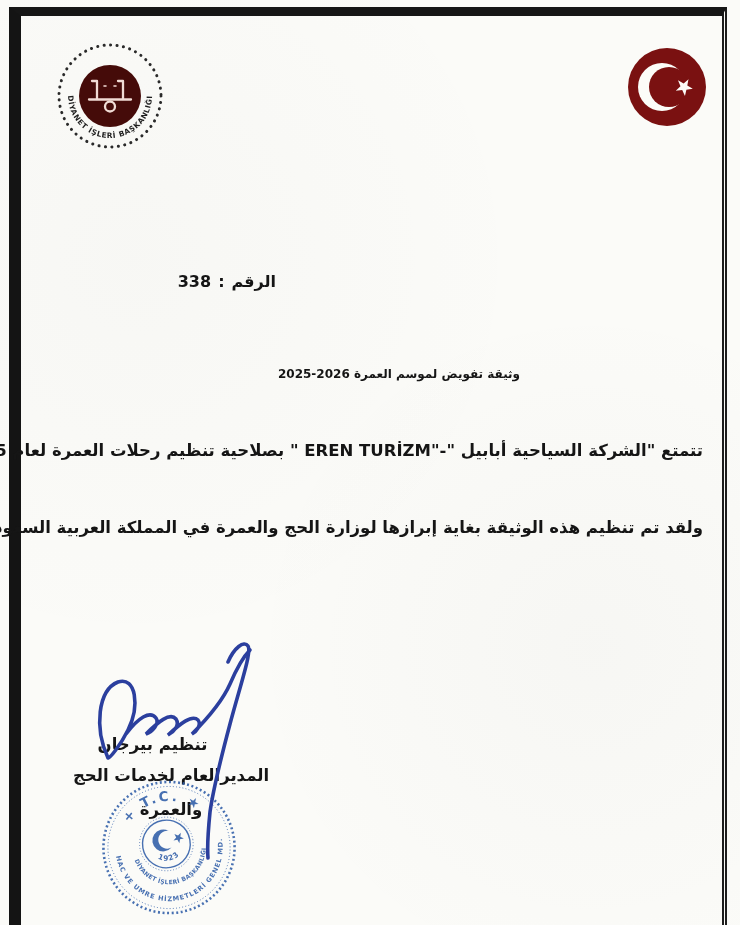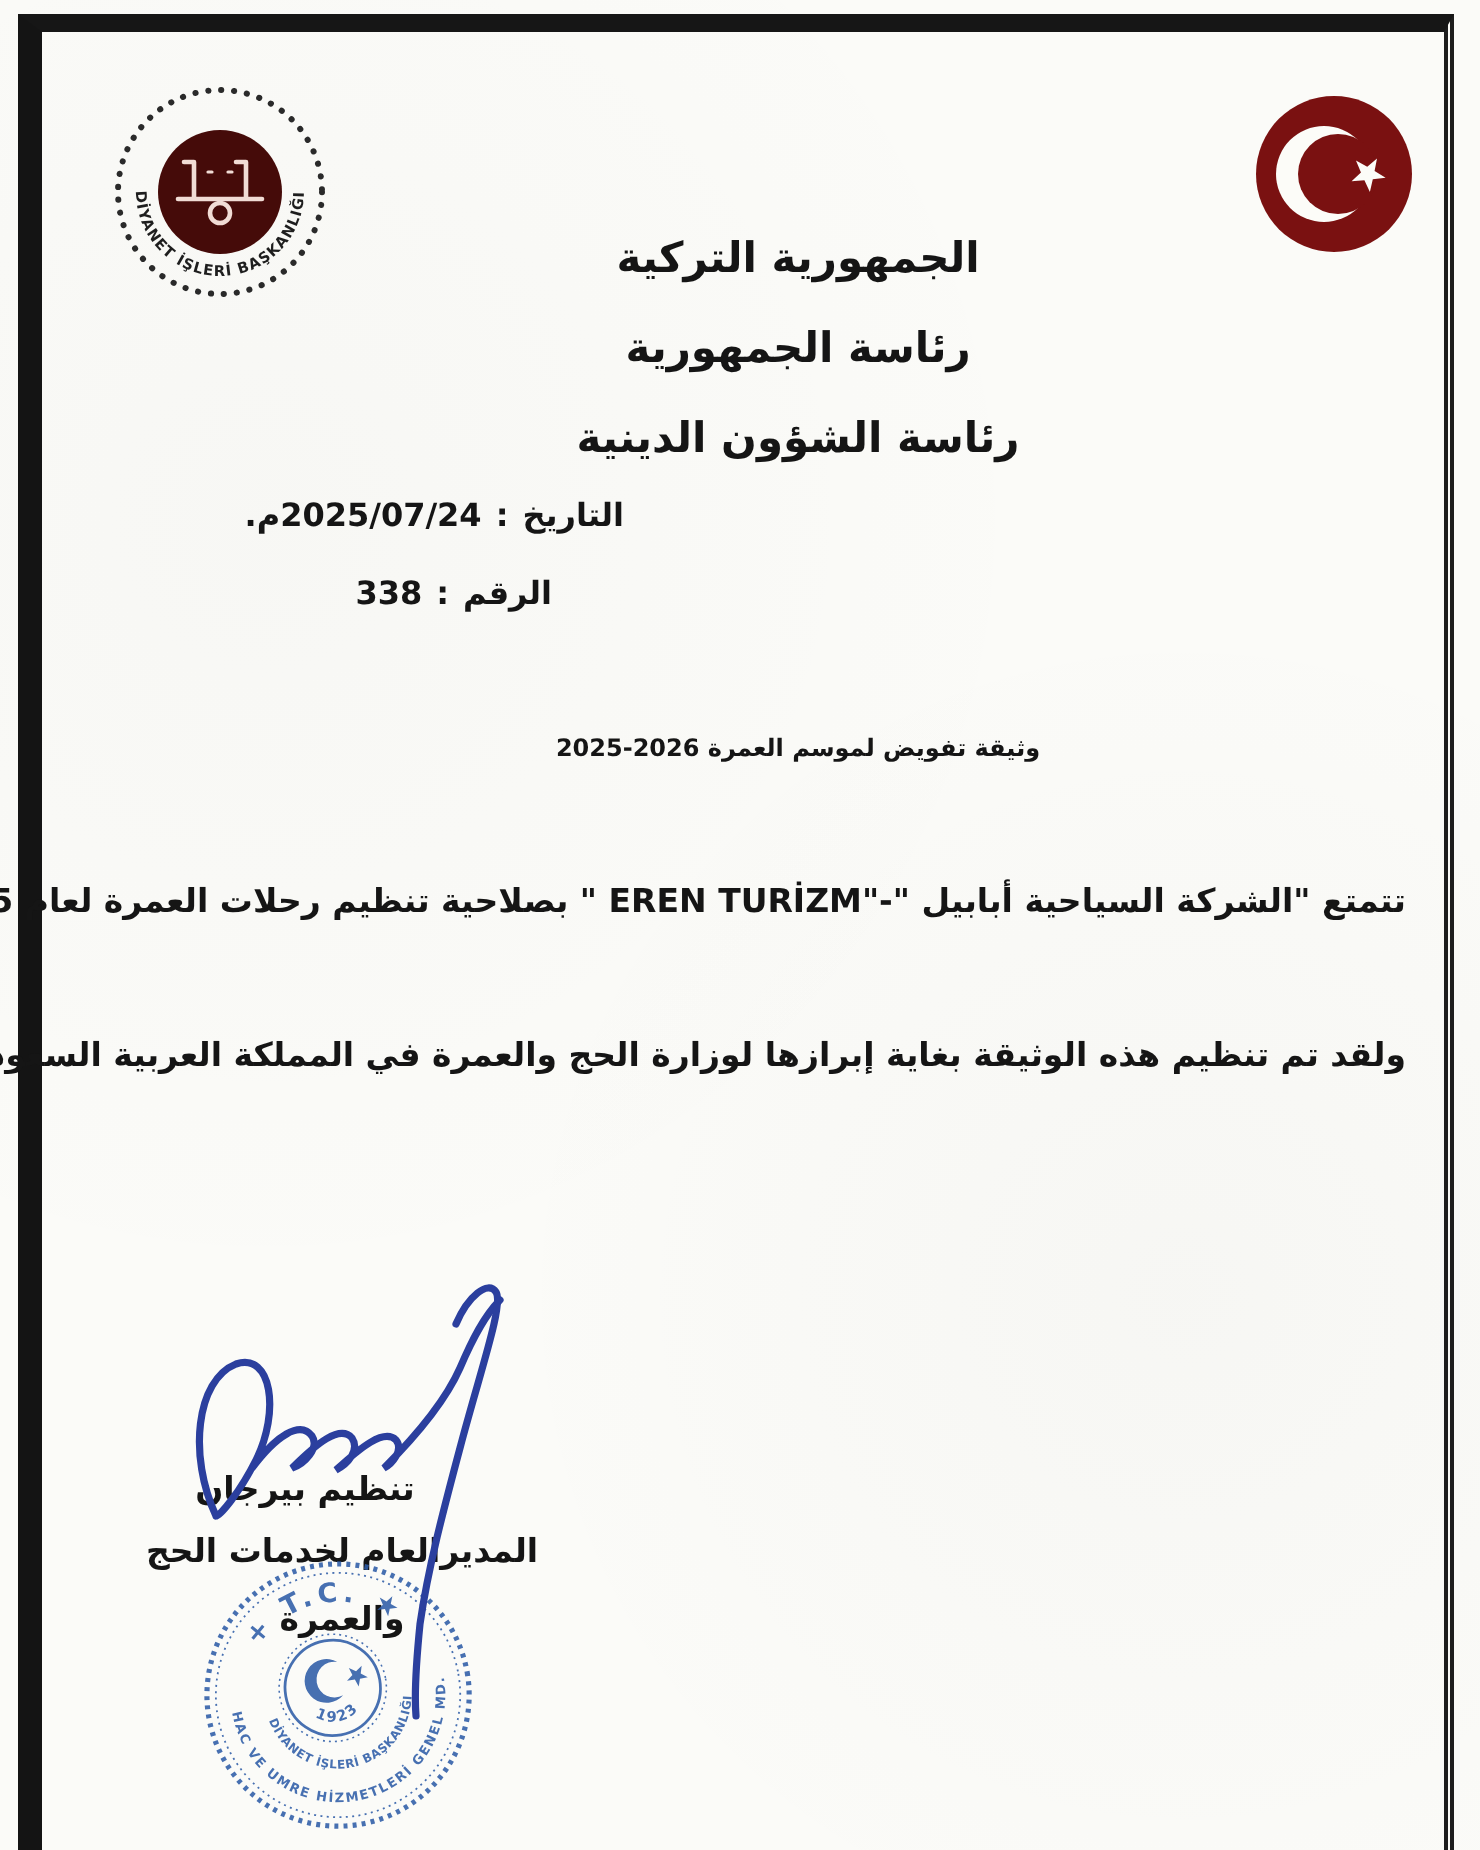--- a/index.html
+++ b/index.html
@@ -27,21 +27,21 @@
   .abs{position:absolute;}
   .header-block{
     left:70px;right:12px;top:107px;text-align:center;
     font-size:21px;font-weight:bold;line-height:45px;
     letter-spacing:0;
   }
   .meta-block{
     left:40px;top:244px;width:272px;
     font-size:16px;font-weight:bold;line-height:27px;text-align:right;
   }
-  .meta-row2{margin-top:12px;padding-left:0;padding-right:36px;}
+  .meta-row2{margin-top:24px;padding-left:0;padding-right:36px;}
   .meta-sep{padding:0 7px;}
   .doc-title{
     left:70px;right:12px;top:356px;text-align:center;
     font-size:12px;font-weight:bold;line-height:36px;
   }
   .body-par1{
     left:30px;right:37px;top:430px;text-align:right;
     font-size:16.5px;font-weight:bold;line-height:42px;white-space:nowrap;
   }
   .body-par2{
@@ -86,30 +86,22 @@
 
   <svg class="abs emblem-svg" width="84" height="84" viewBox="0 0 84 84">
     <circle cx="42" cy="42" r="39" fill="#7a1111"></circle>
     <g>
       <circle cx="37" cy="42" r="24" fill="#fcfcf8"></circle>
       <circle cx="44" cy="42" r="20" fill="#7a1111"></circle>
     </g>
     <polygon fill="#fcfcf8" transform="translate(59,42) rotate(12)" points="9,0 2.91,2.12 2.78,8.56 -1.11,3.42 -7.28,5.29 -3.6,0 -7.28,-5.29 -1.11,-3.42 2.78,-8.56 2.91,-2.12"></polygon>
   </svg>
 
-  <div class="abs header-block rtl">
-    <div>الجمهورية التركية</div>
-    <div>رئاسة الجمهورية</div>
-    <div>رئاسة الشؤون الدينية</div>
-  </div>
 
   <div class="abs meta-block rtl">
-    <div class="meta-row1">
-      <span>التاريخ</span><span class="meta-sep">:</span><span>2025/07/24م.</span>
-    </div>
     <div class="meta-row2">
       <span>الرقم</span><span class="meta-sep">:</span><span>338</span>
     </div>
   </div>
 
   <div class="abs doc-title rtl">وثيقة تفويض لموسم العمرة 2026-2025</div>
 
   <div class="abs body-par1 rtl">
     <div>تتمتع "الشركة السياحية  أبابيل "-"EREN TURİZM " بصلاحية تنظيم رحلات العمرة لعام 2025-</div>
   </div>

